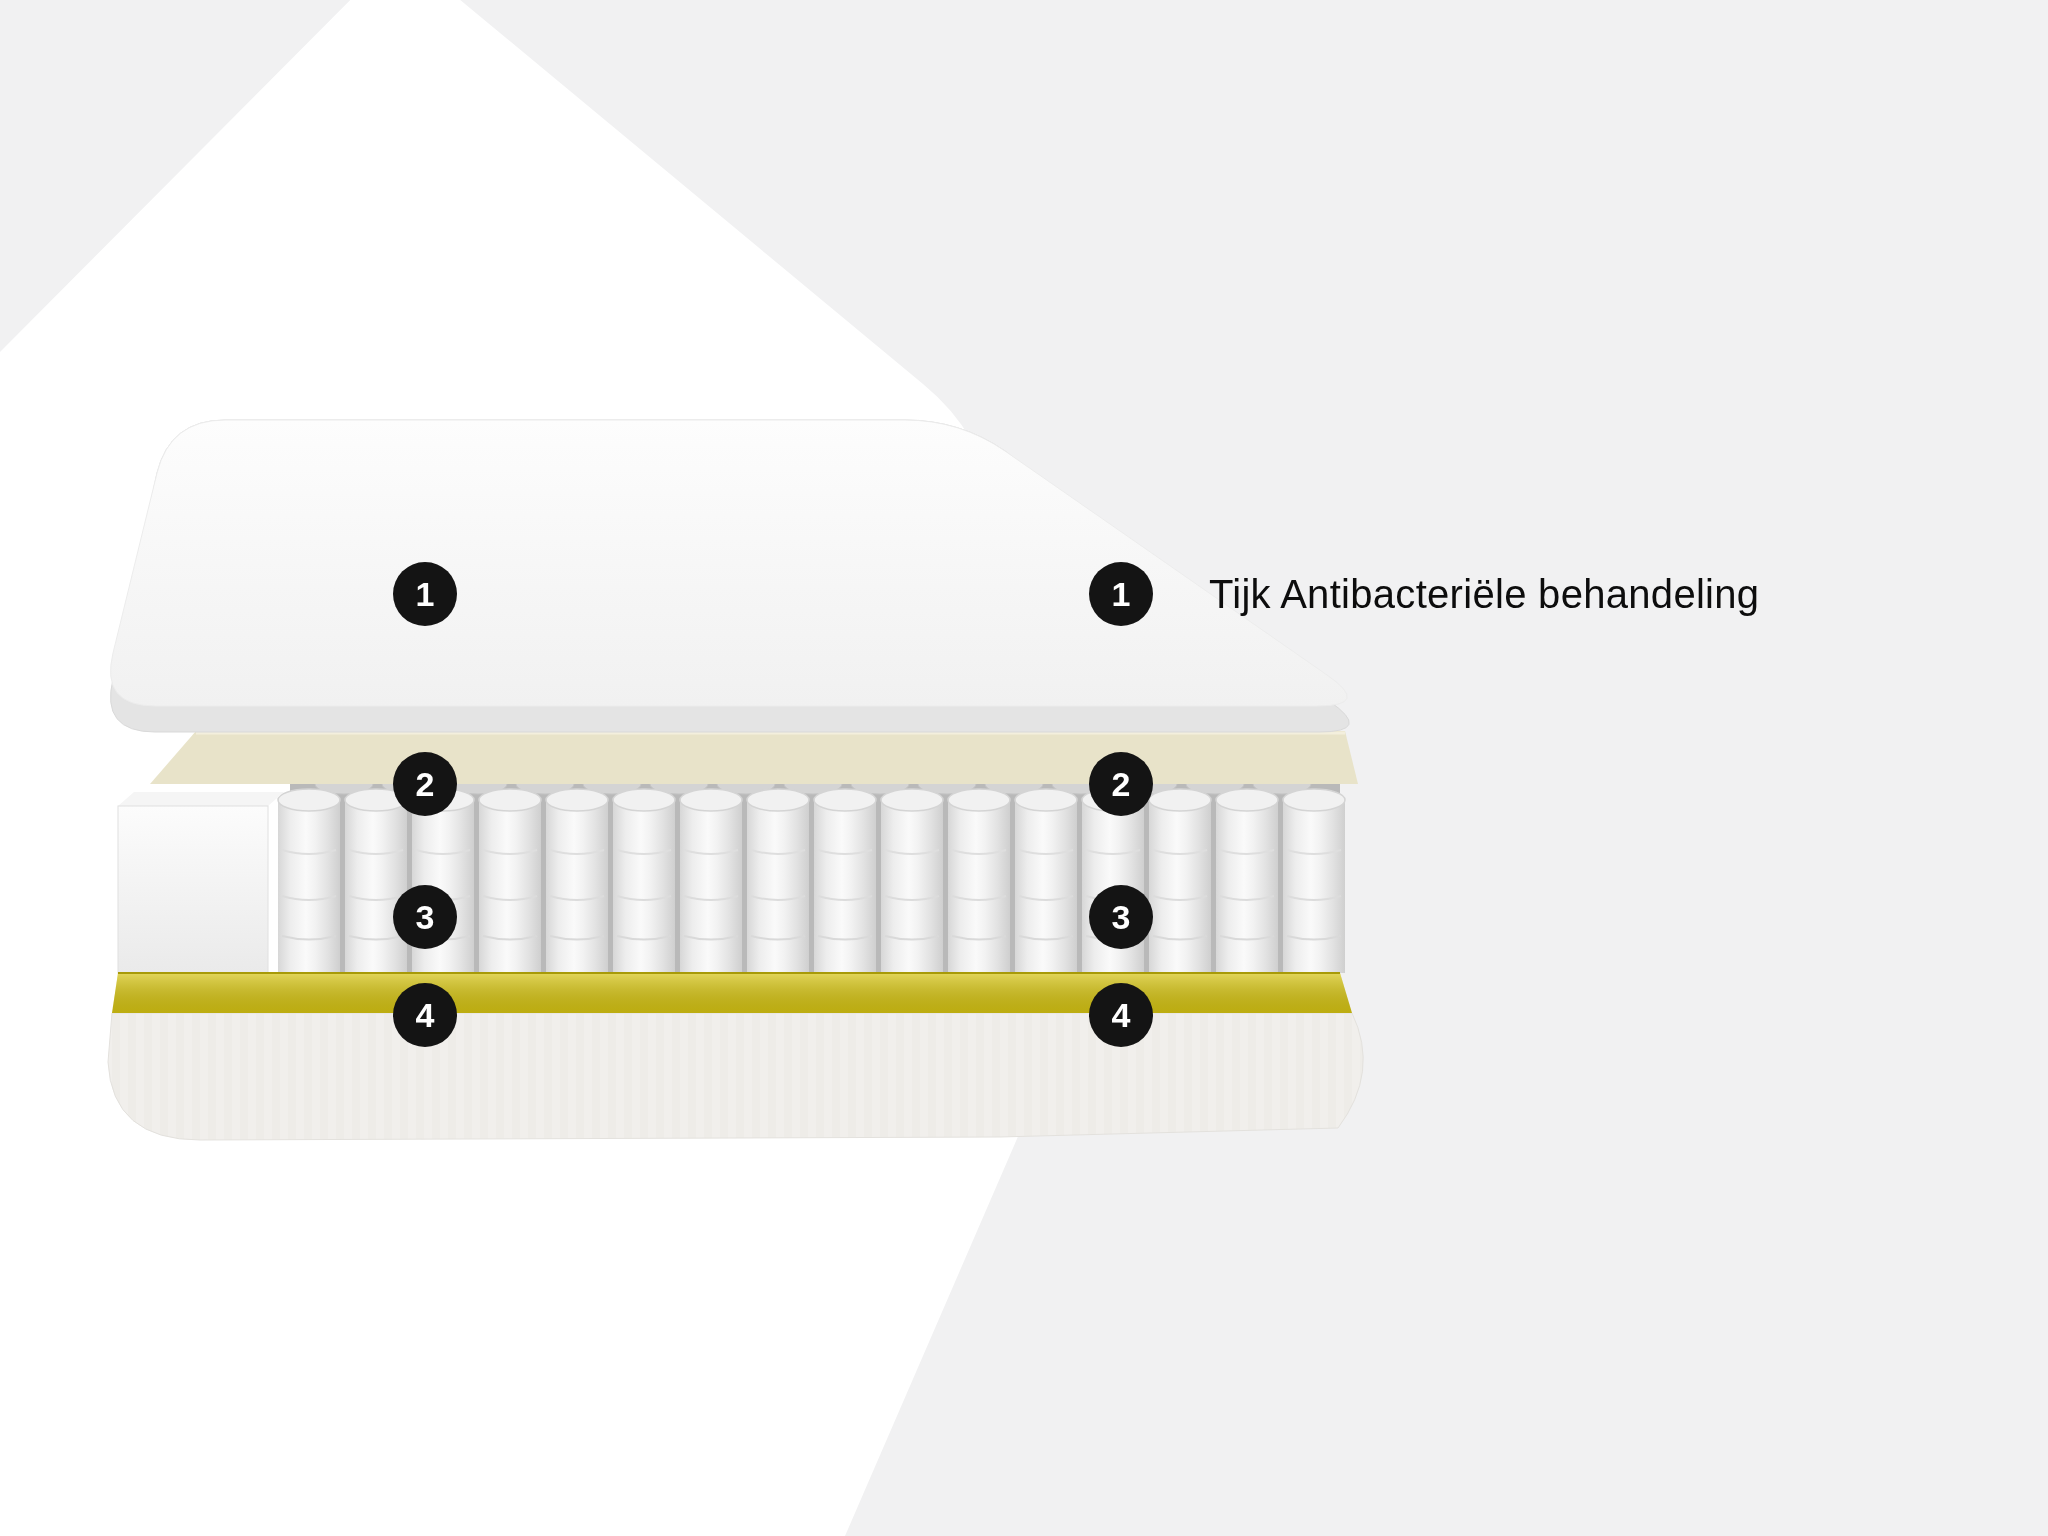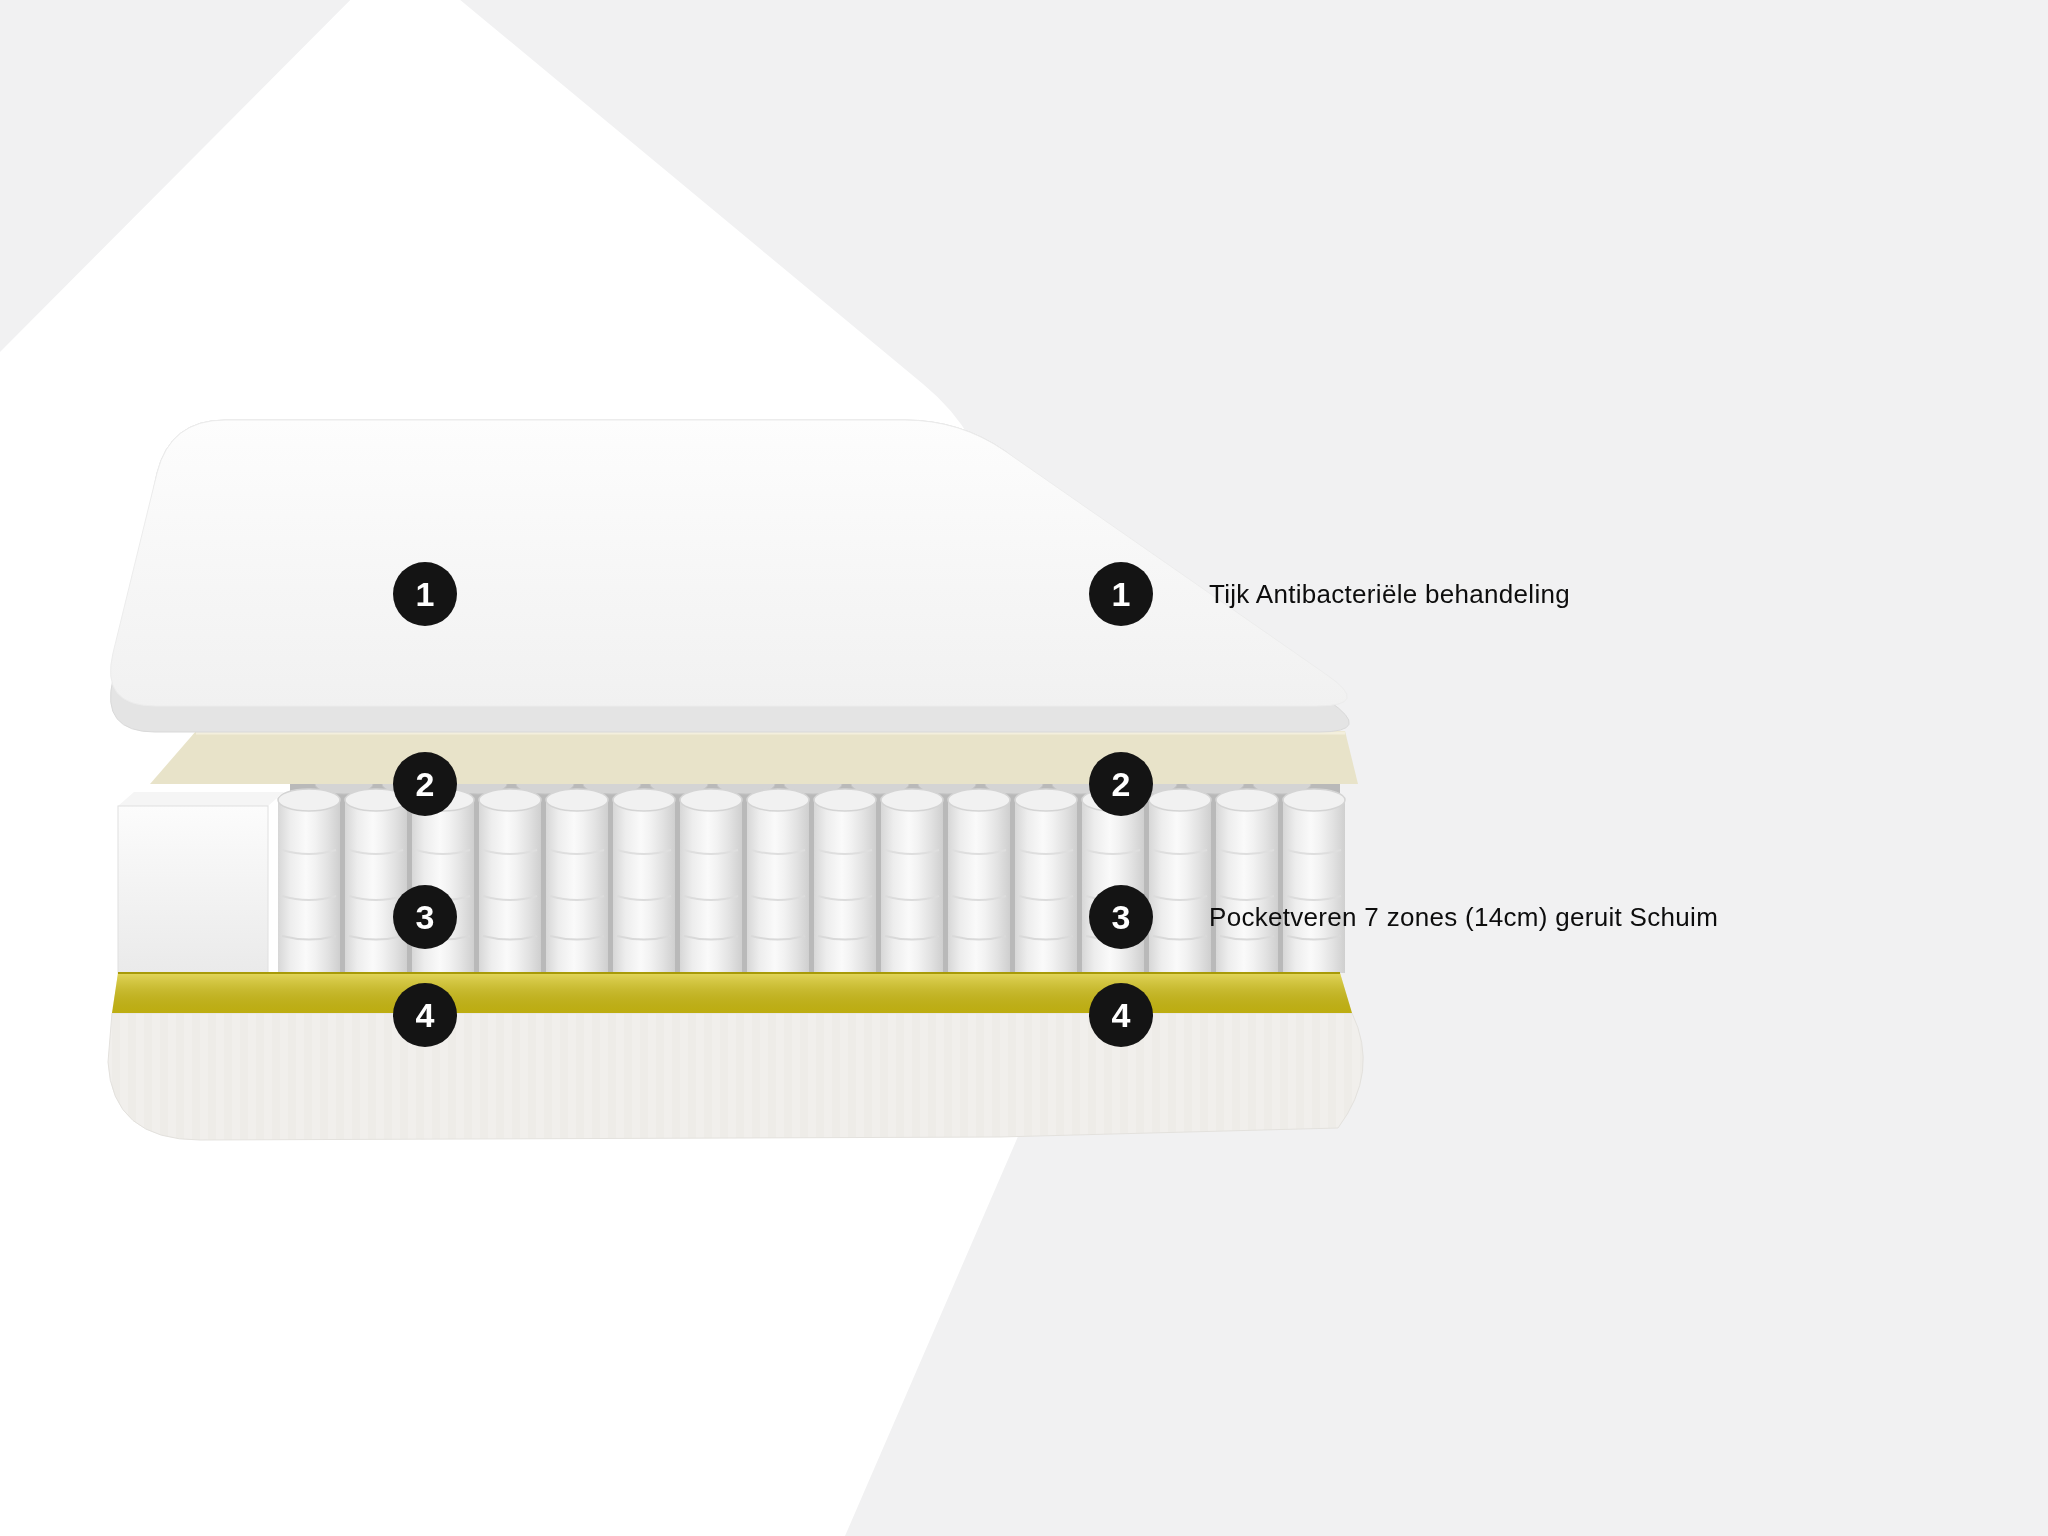--- a/index.html
+++ b/index.html
@@ -17,21 +17,21 @@
     font-size:34px; font-weight:600; line-height:1;
     user-select:none;
   }
   .marker { position:absolute; transform:translate(-50%,-50%); }
 
   .legend-row {
     position:absolute; left:1089px; height:64px;
     display:flex; align-items:center; gap:56px;
   }
   .legend-label {
-    font-size:26px; font-weight:500; color:#0d0d0d;
+    font-size:40px; font-weight:500; color:#0d0d0d;
     letter-spacing:0.3px; white-space:nowrap;
   }
 </style>
 </head>
 <body>
 
 <div class="canvas">
 
   <svg class="layer-svg" viewBox="0 0 2048 1536" aria-hidden="true">
     <path d="M 0,352 L 400,-50 L 923,384 Q 985,435 997,514 L 1061,916 Q 1075,1005 1039,1088 L 845,1536 L 0,1536 Z" fill="#ffffff"></path>
@@ -136,19 +136,18 @@
 
   <div class="legend-row" style="top:562px">
     <div class="badge">1</div>
     <div class="legend-label">Tijk Antibacteriële behandeling</div>
   </div>
   <div class="legend-row" style="top:752px">
     <div class="badge">2</div>
   </div>
   <div class="legend-row" style="top:885px">
     <div class="badge">3</div>
-    <div class="legend-label">Pocketveren 7 zones (14cm) geruit Schuim</div>
   </div>
   <div class="legend-row" style="top:983px">
     <div class="badge">4</div>
   </div>
 
 </div>
 
 </body></html>

